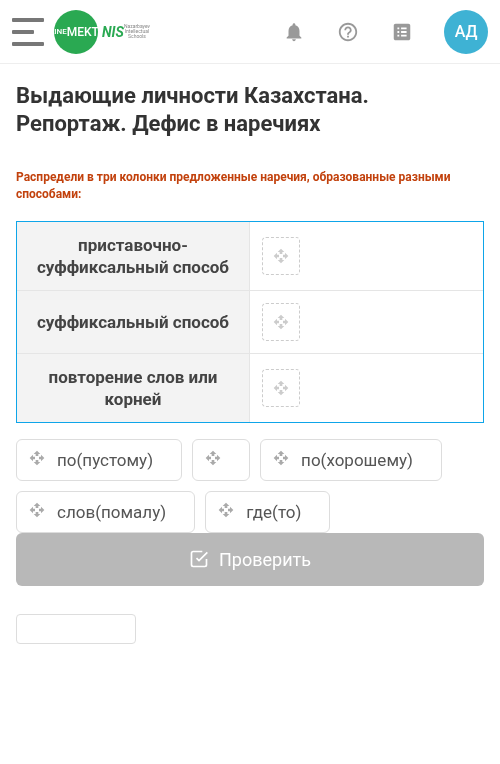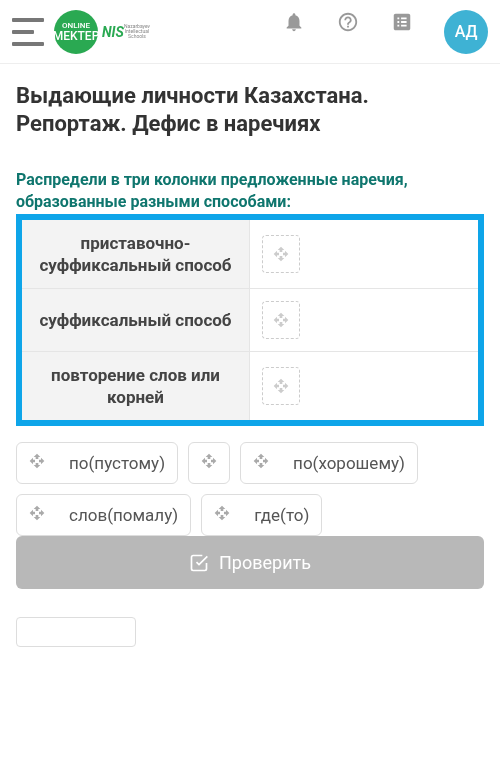--- a/index.html
+++ b/index.html
@@ -4,42 +4,42 @@
 <style>
 *{box-sizing:border-box;margin:0;padding:0;font-family:-apple-system,BlinkMacSystemFont,"Segoe UI",Roboto,sans-serif}
 body{width:500px;height:764px;background:#fff;overflow:hidden}
 .header{display:flex;align-items:center;justify-content:space-between;padding:8px 12px;border-bottom:1px solid #eee;height:64px}
 .header-left{display:flex;align-items:center;gap:10px}
 .menu-icon{width:32px;height:28px;display:flex;flex-direction:column;justify-content:space-between;cursor:pointer}
 .menu-icon span{height:4px;background:#777;border-radius:1px}
 .menu-icon span:nth-child(1){width:100%}
 .menu-icon span:nth-child(2){width:70%}
 .menu-icon span:nth-child(3){width:100%}
-.logo-om{width:44px;height:44px;background:#2aa952;border-radius:50%;display:flex;flex-direction:column;align-items:center;justify-content:center;color:#fff;font-size:8px;line-height:1;font-weight:500}
+.logo-om{width:44px;height:44px;background:#2aa952;border-radius:50%;display:flex;flex-direction:row;align-items:center;justify-content:center;color:#fff;font-size:8px;line-height:1;font-weight:500}
 .logo-om .t1{font-size:8px}
 .logo-om .t2{font-size:12px}
 .logo-nis{width:36px;height:36px;display:flex;flex-direction:row;align-items:center;justify-content:center}
 .logo-nis .nis-text{color:#2aa952;font-size:14px;font-weight:700;font-style:italic}
 .logo-nis .sub{font-size:5px;color:#888;line-height:1;text-align:center}
-.header-right{display:flex;gap:30px}
+.header-right{display:flex;align-items:center;gap:30px}
 .icon-btn{width:24px;height:24px;color:#999;cursor:pointer;display:flex;align-items:center;justify-content:center}
 .icon-btn svg{width:22px;height:22px;fill:#999}
 .avatar{width:44px;height:44px;background:#3eb2d4;border-radius:50%;display:flex;align-items:center;justify-content:center;color:#fff;font-size:16px;font-weight:500;cursor:pointer}
 .content{padding:18px 16px 0 16px}
 .title{font-size:22px;font-weight:700;color:#333;line-height:1.25}
-.instruction{font-size:16px;font-weight:700;color:#0f766e;margin-top:32px;line-height:1.4}
-.table{border:6px solid #0ea5e9;width:100%}
+.instruction{font-size:12px;font-weight:700;color:#c2410c;margin-top:32px;line-height:1.4}
+.table{margin-top:18px;border:1px solid #0ea5e9;width:100%}
 .row{display:flex;border-bottom:1px solid #e5e5e5}
 .row:last-child{border-bottom:none}
 .cell-label{width:50%;background:#f3f3f3;padding:12px 10px;text-align:center;font-size:17px;font-weight:700;color:#444;border-right:1px solid #e5e5e5;display:flex;align-items:center;justify-content:center;line-height:1.3}
 .cell-drop{flex:1;padding:12px;display:flex;align-items:center}
 .drop-target{width:38px;height:38px;border:1px dashed #ccc;border-radius:4px;display:flex;align-items:center;justify-content:center;color:#ccc}
 .drop-target svg{width:16px;height:16px;fill:#ccc}
 .chips{margin-top:16px;display:flex;flex-wrap:wrap;gap:10px}
-.chip{border:1px solid #ddd;border-radius:6px;padding:10px 12px 10px 12px;display:flex;align-items:center;gap:24px;font-size:17px;color:#555;cursor:grab;background:#fff}
+.chip{border:1px solid #ddd;border-radius:6px;padding:10px 28px 10px 12px;display:flex;align-items:center;gap:12px;font-size:17px;color:#555;cursor:grab;background:#fff}
 .chip .move-icon{color:#aaa}
 .chip .move-icon svg{width:16px;height:16px;fill:#aaa}
 .check-btn{width:100%;background:#b8b8b8;color:#fff;border:none;border-radius:6px;padding:16px;font-size:18px;display:flex;align-items:center;justify-content:center;gap:10px;cursor:pointer}
 .check-btn svg{width:20px;height:20px;fill:none;stroke:#fff;stroke-width:2}
 .extra{margin-top:28px;width:120px;height:30px;border:1px solid #ddd;border-radius:4px}
 </style>
 </head>
 <body>
 
 <div class="header">

